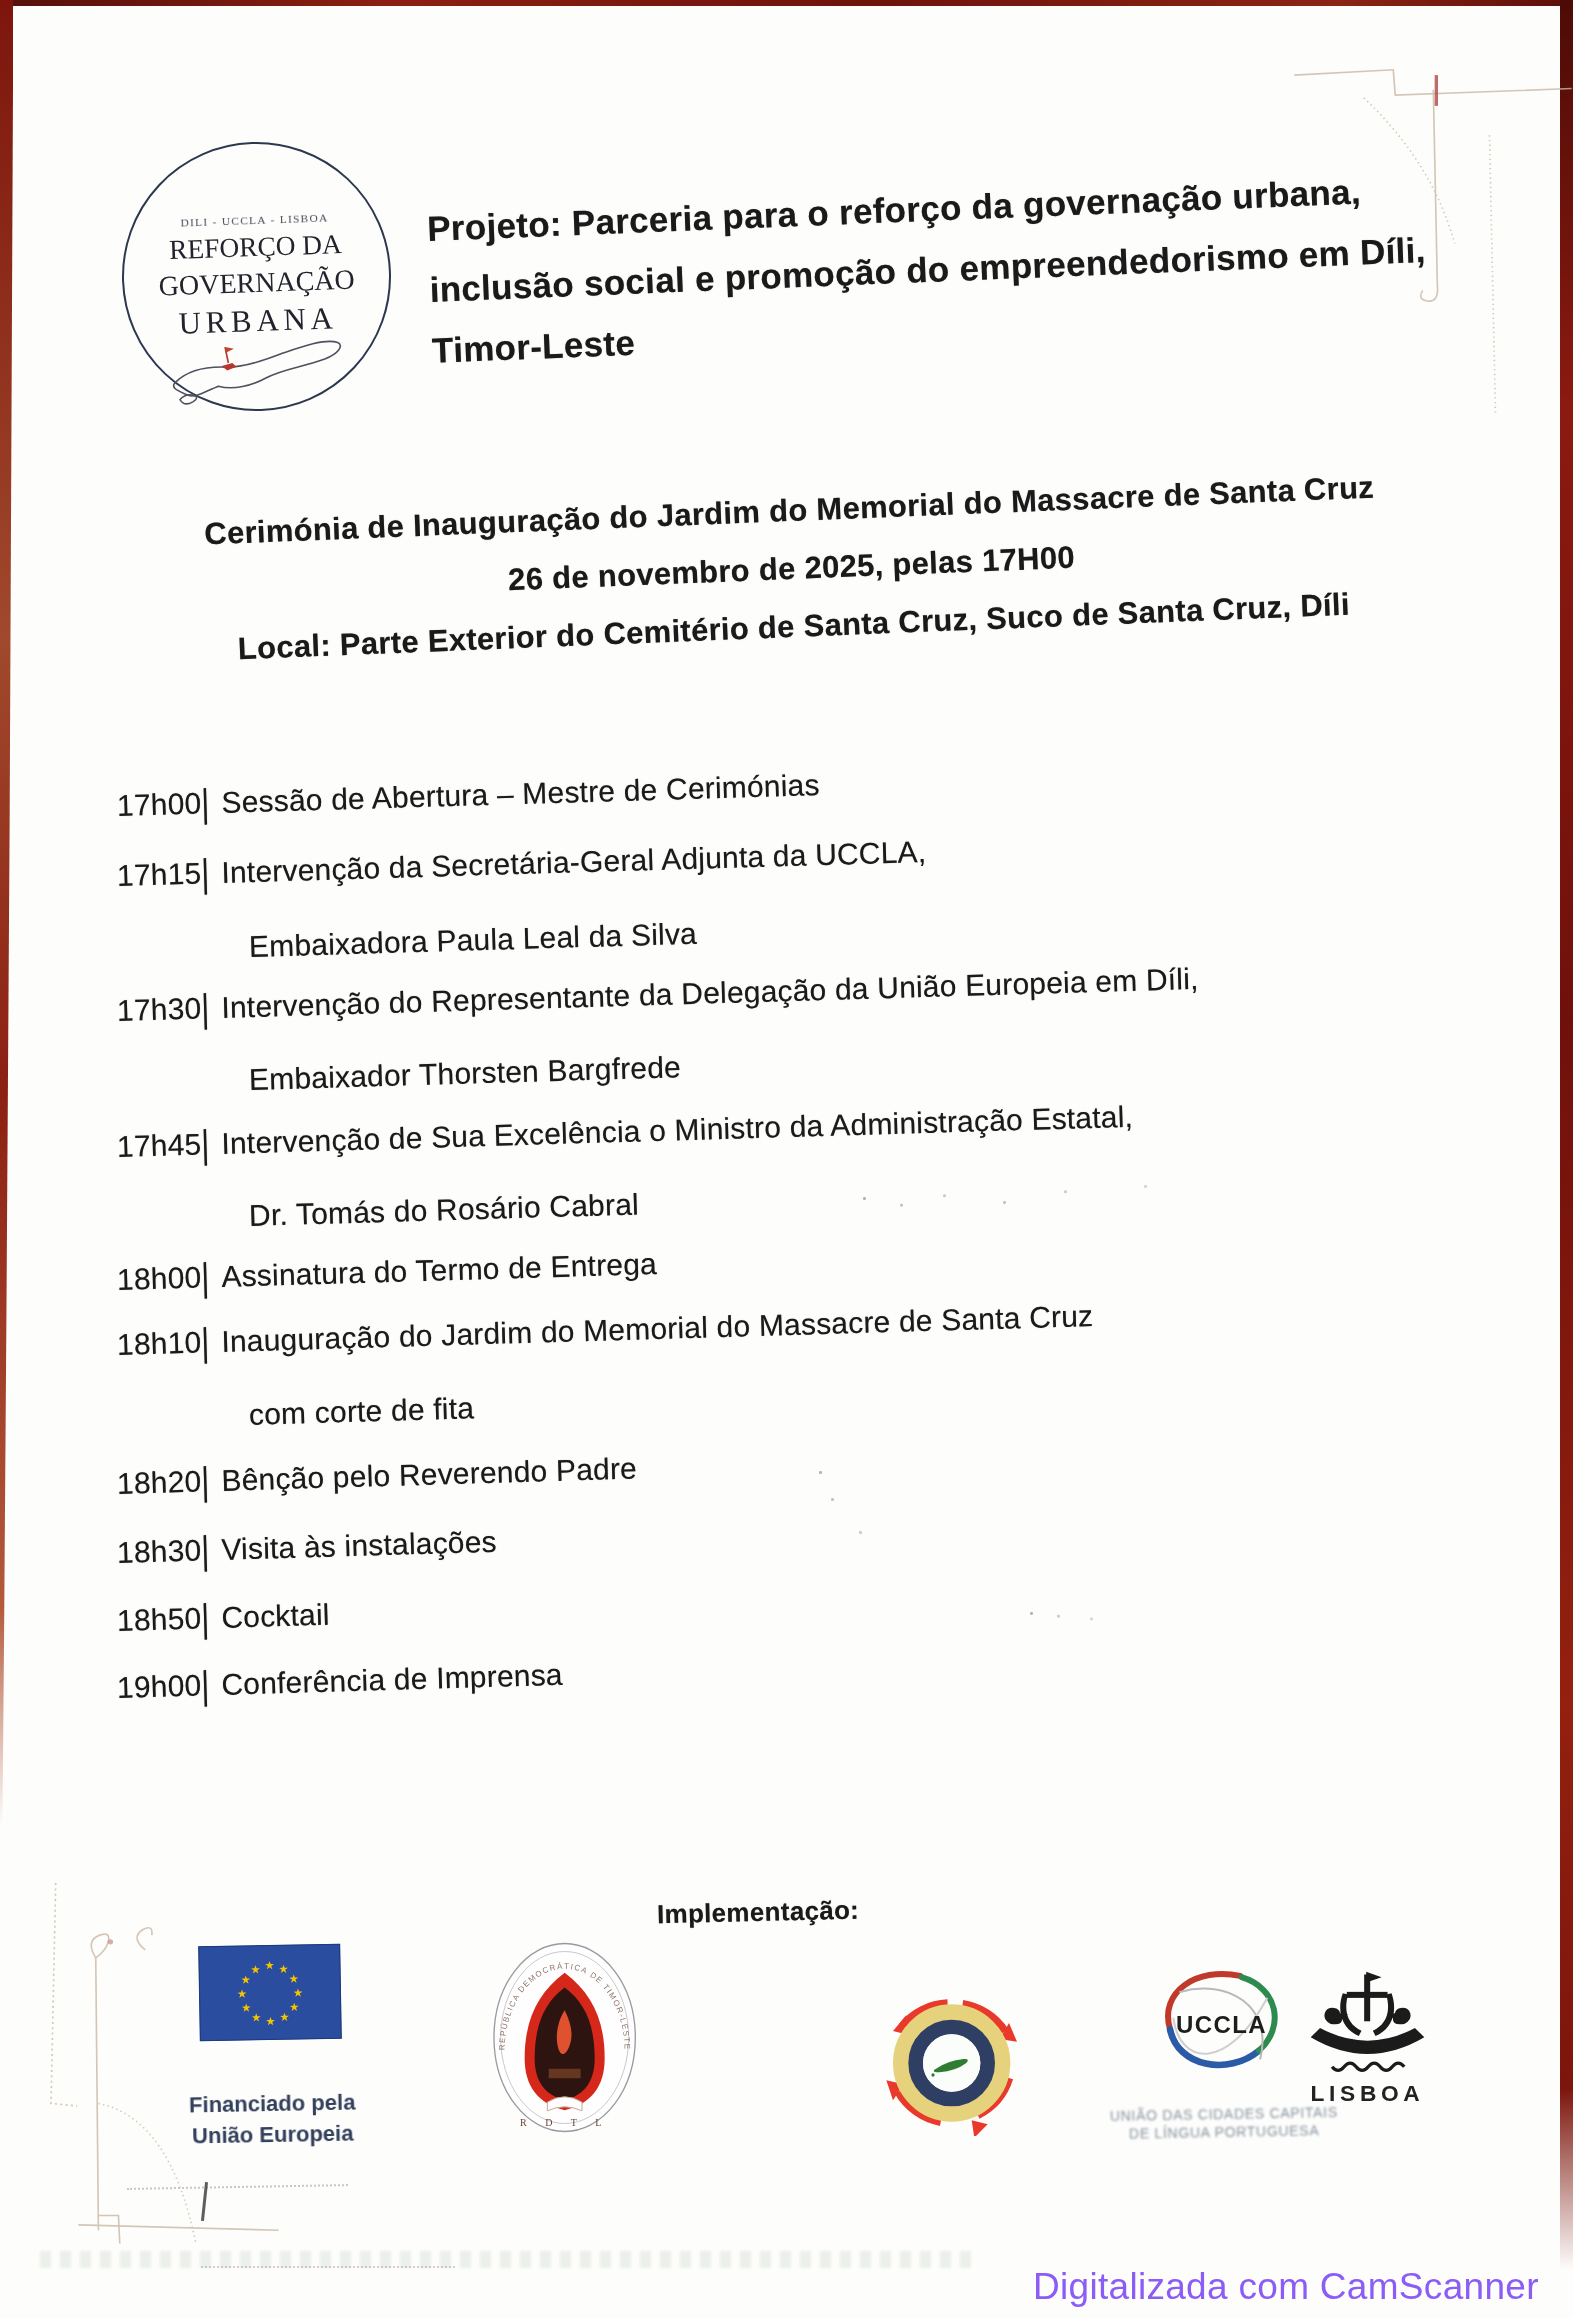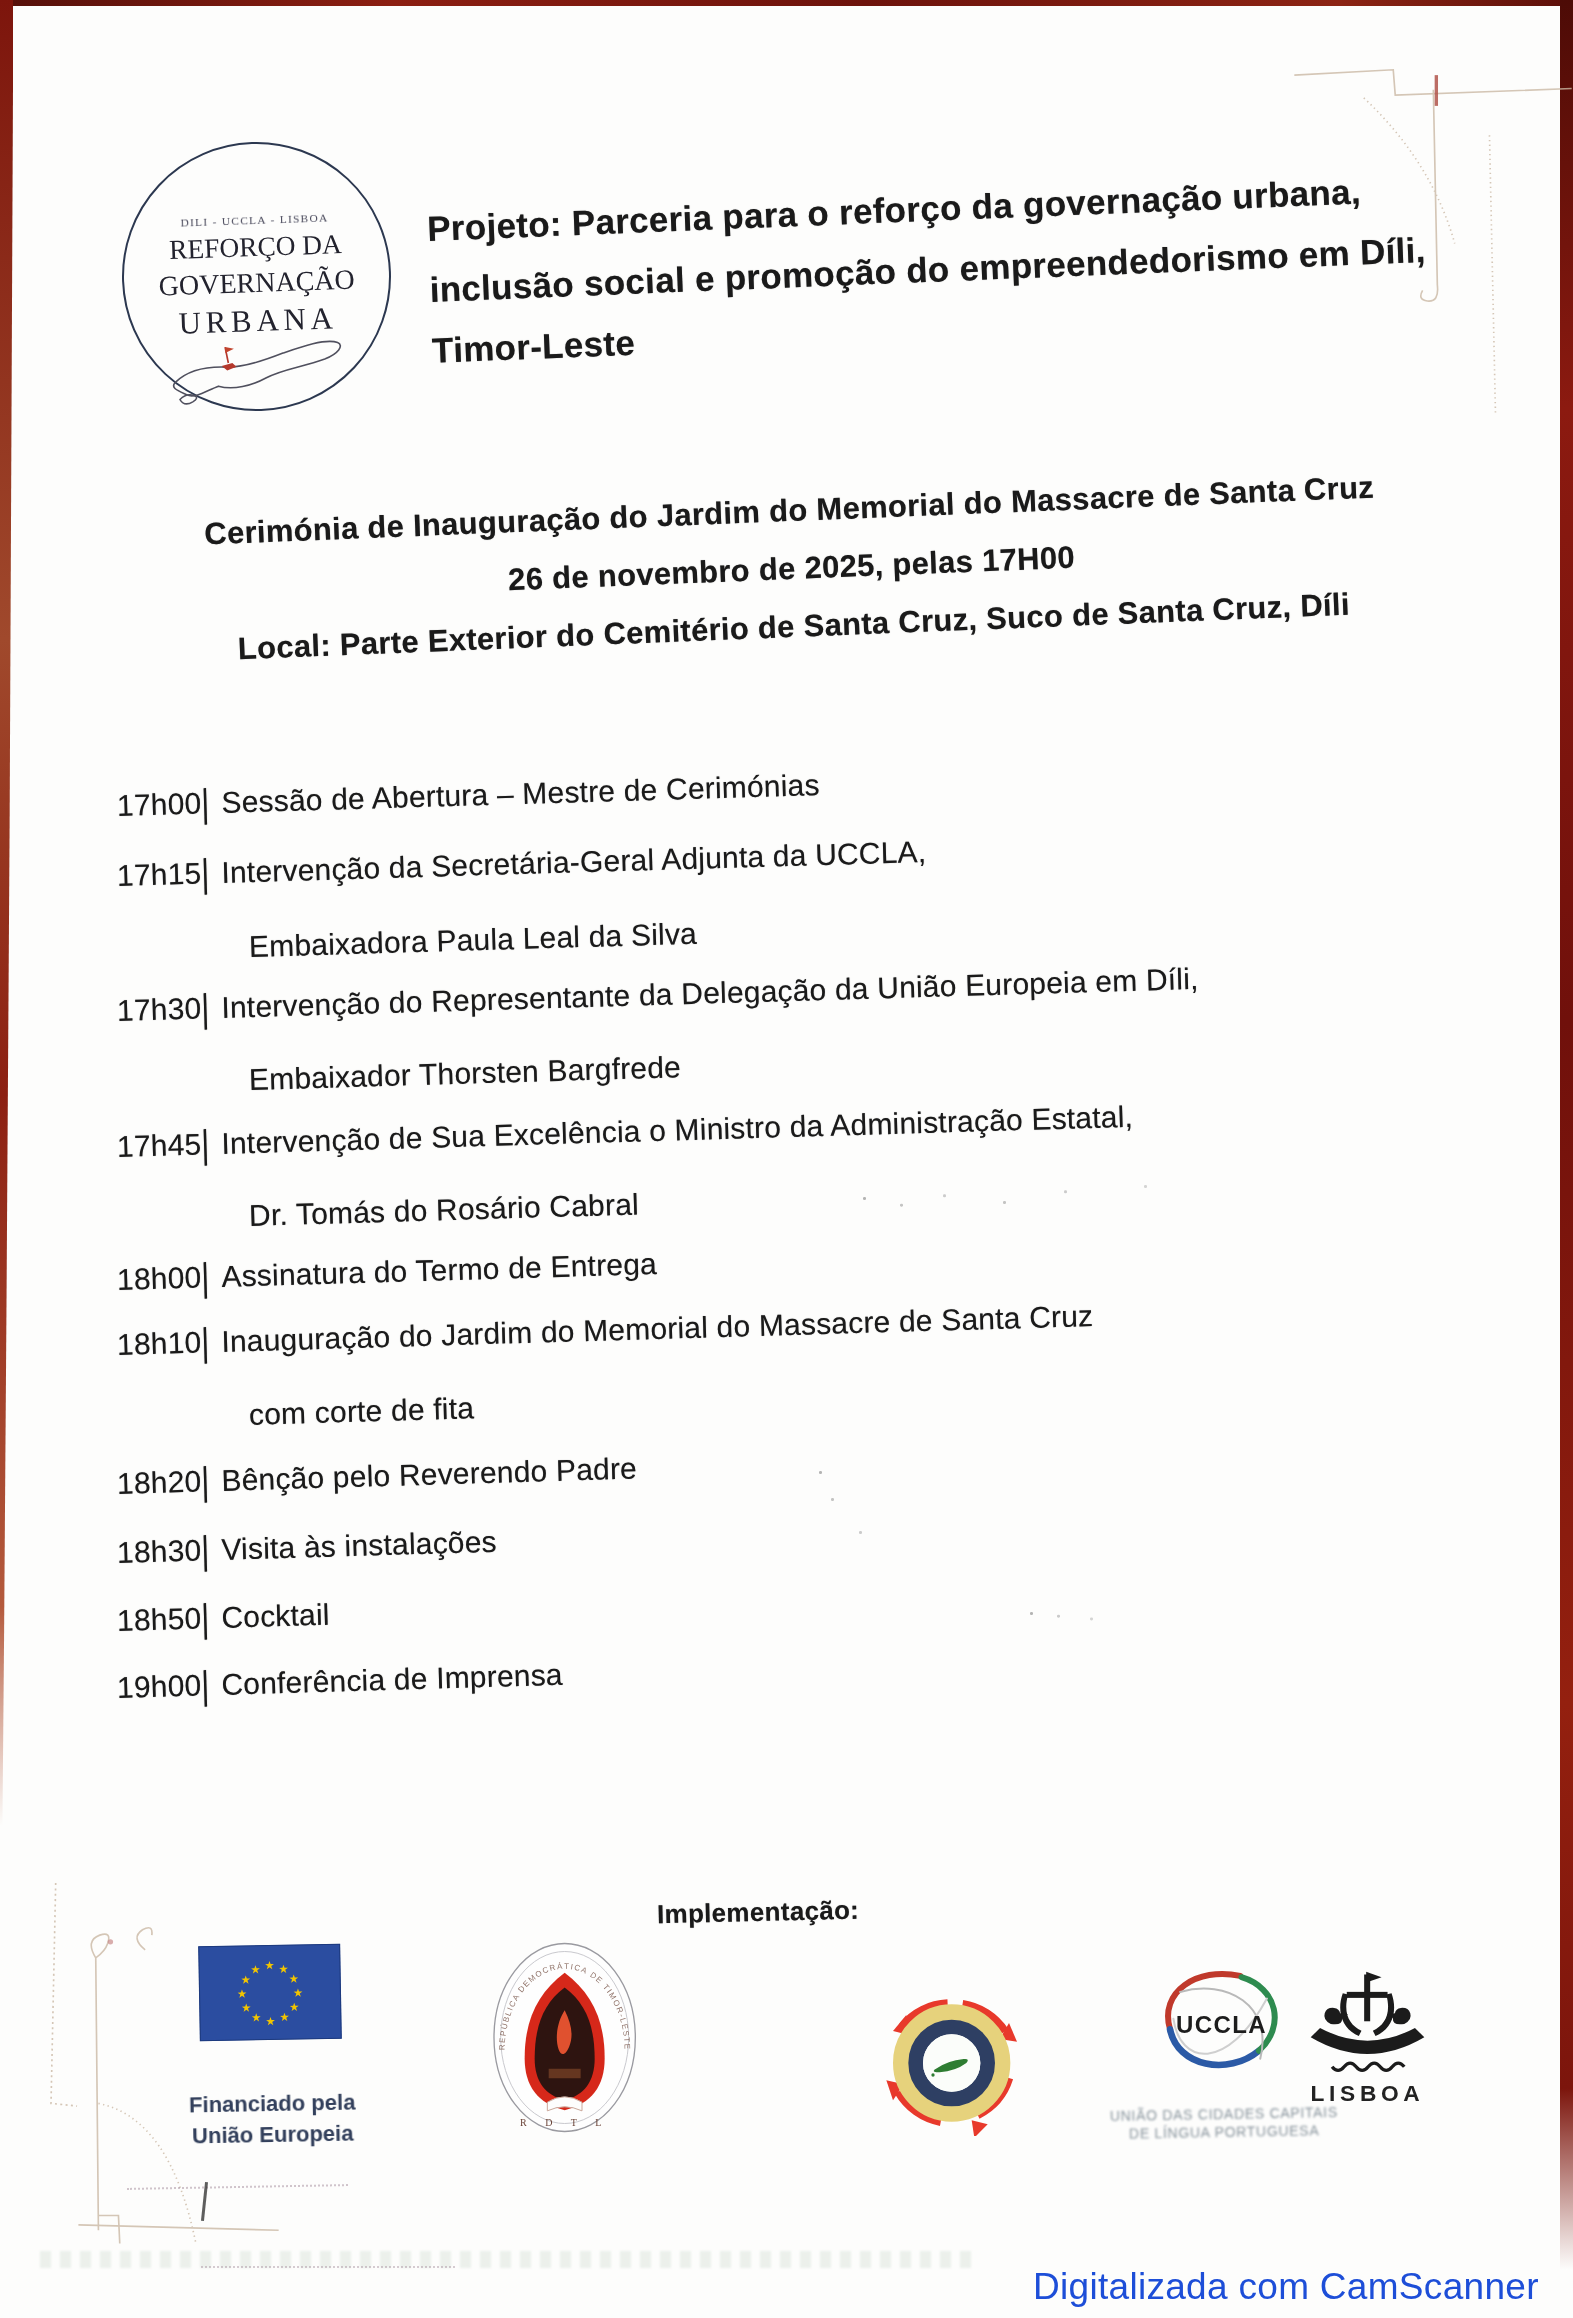--- a/index.html
+++ b/index.html
@@ -41,21 +41,21 @@
               transform:rotate(-1.7deg);transform-origin:0 50%;}
 
   .impl{position:absolute;left:657px;top:1897px;font-size:26px;font-weight:700;
         transform:rotate(-1.3deg);letter-spacing:0.3px;}
 
   .eu-cap{position:absolute;left:169px;top:2088px;width:207px;text-align:center;font-size:22px;
           font-weight:700;line-height:31px;color:#33405c;filter:blur(0.3px);transform:rotate(-1deg);}
   .uccla-cap{position:absolute;left:1050px;top:2105px;width:348px;text-align:center;font-size:14px;
              letter-spacing:0.7px;line-height:18px;color:#86929b;filter:blur(1.1px);transform:rotate(-1deg);}
 
-  .wm{position:absolute;left:1033px;top:2266px;font-size:37px;color:#1d4ed8;letter-spacing:0.3px;}
+  .wm{position:absolute;left:1033px;top:2266px;font-size:37px;color:#8b5cf6;letter-spacing:0.3px;}
 
   
   .ghost-band{position:absolute;left:40px;top:2251px;width:936px;height:17.4px;opacity:.5;filter:blur(1.3px);
     background:repeating-linear-gradient(90deg,rgba(125,160,130,.28) 0 10.7px,rgba(0,0,0,0) 10.7px 20px);}
   .dash-art1{position:absolute;left:127px;top:2186px;width:221px;border-top:2px dotted rgba(140,110,130,.4);transform:rotate(-1deg);}
   .dash-art2{position:absolute;left:201px;top:2266px;width:254px;border-top:2px dotted rgba(140,110,130,.35);}
   .tick-art{position:absolute;left:203px;top:2182px;width:2.7px;height:39px;background:rgba(40,40,40,.75);transform:rotate(6deg);}
   .speck{position:absolute;width:2.7px;height:2.7px;border-radius:50%;background:rgba(90,90,90,.45);}
 </style>
 </head>

